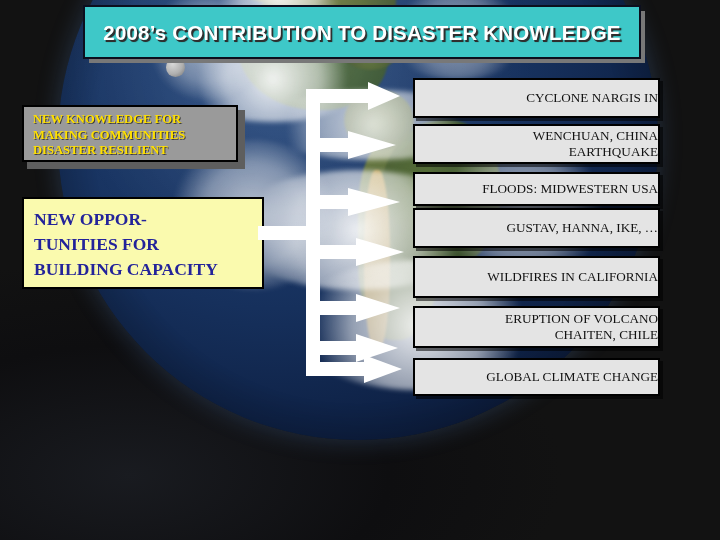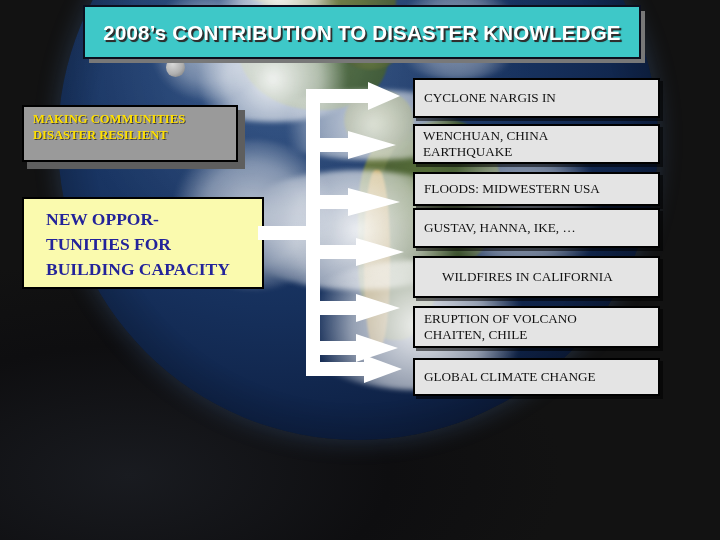--- a/index.html
+++ b/index.html
@@ -119,21 +119,21 @@
     white-space: nowrap;
   }
 
   .yellow-box {
     position: absolute;
     left: 22px; top: 197px;
     width: 242px; height: 92px;
     background: #fafaae;
     border: 2px solid #000;
     box-sizing: border-box;
-    padding: 8px 6px 0 22px;
+    padding: 8px 6px 0 10px;
   }
   .yellow-box .line {
     font-weight: bold;
     font-size: 17.5px;
     line-height: 25px;
     color: #23239a;
     white-space: nowrap;
   }
 
   
@@ -149,20 +149,21 @@
     flex-direction: column;
     justify-content: center;
     padding: 0 0 0 9px;
     box-shadow: 3px 3px 0 rgba(0,0,0,.55);
   }
   .event-box .line {
     font-size: 13.2px;
     line-height: 16.5px;
     color: #111;
     white-space: nowrap;
+    text-align: right;
   }
 </style>
 </head>
 <body>
 
 <div id="slide">
 
   <div class="space">
     <div class="globe">
 
@@ -190,20 +191,21 @@
     <div class="moon"></div>
   </div>
 
   <div class="title-shadow"></div>
   <div class="title-bar">
     <div class="title-text">2008’s CONTRIBUTION TO DISASTER KNOWLEDGE</div>
   </div>
 
   <div class="box-shadow-gray"></div>
   <div class="gray-box">
+    <div class="line">NEW KNOWLEDGE  FOR</div>
     <div class="line">MAKING COMMUNITIES</div>
     <div class="line">DISASTER RESILIENT</div>
   </div>
 
   <div class="yellow-box">
     <div class="line">NEW OPPOR-</div>
     <div class="line">TUNITIES  FOR</div>
     <div class="line">BUILDING CAPACITY</div>
   </div>
 

